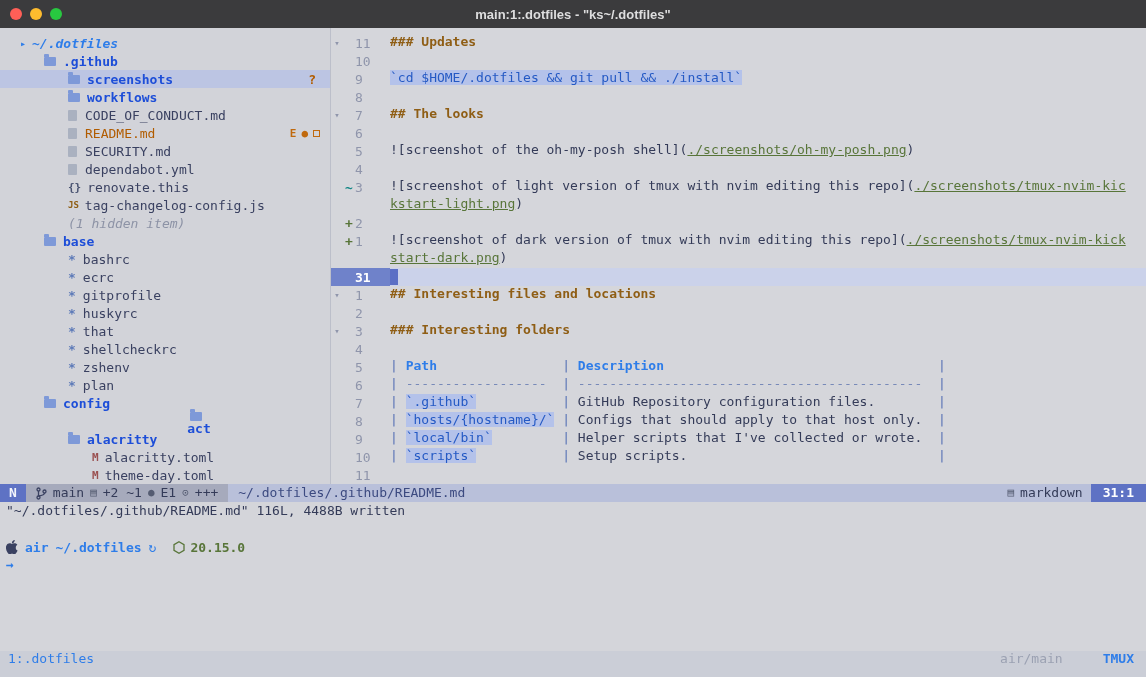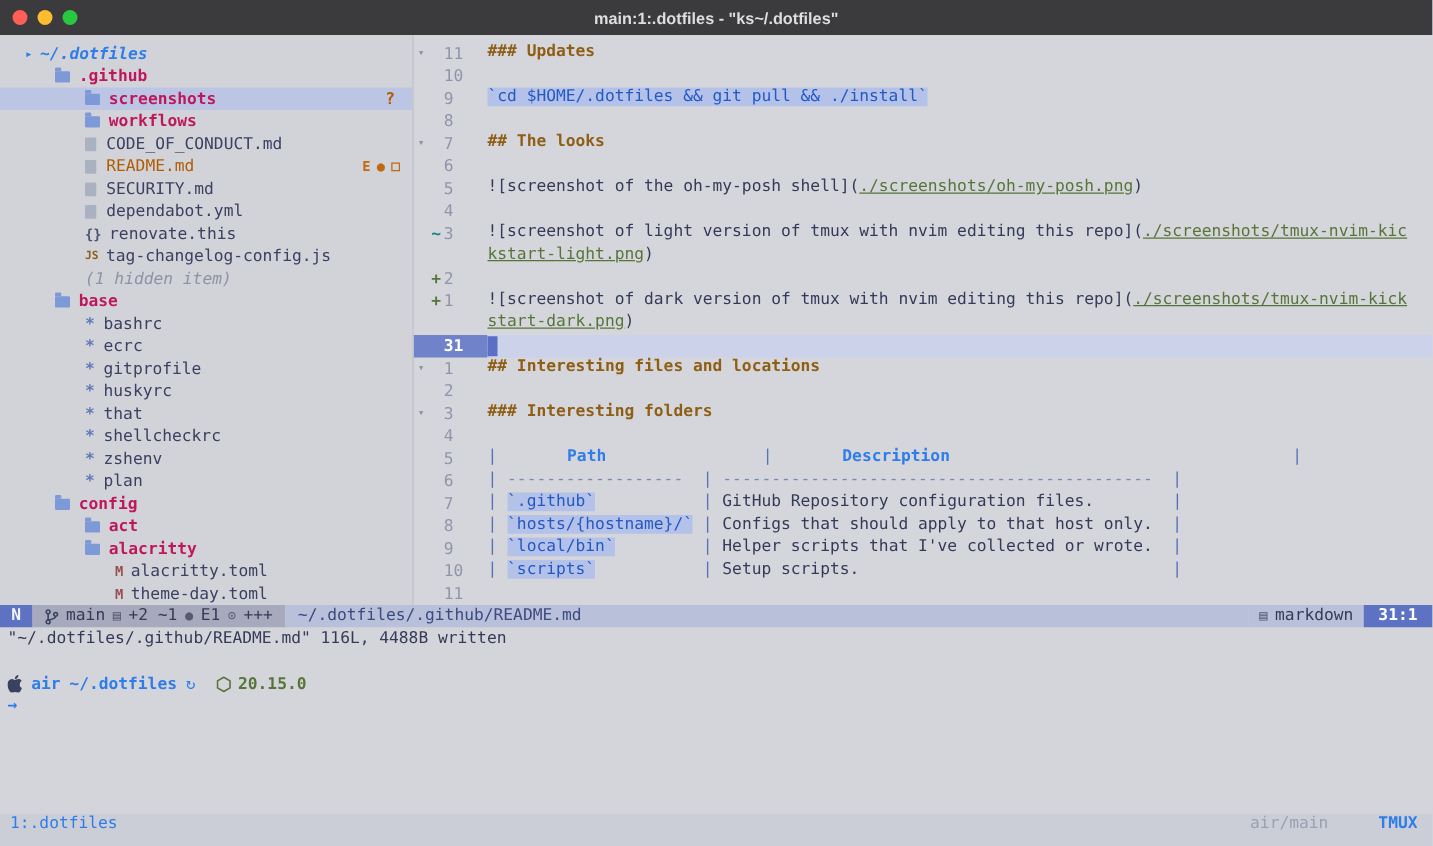--- a/index.html
+++ b/index.html
@@ -30,21 +30,21 @@
   .trow.sel { background:#bcc5e3; }
   .arr { color:#2e7de9; margin-right:6px; font-size:10px; flex:none; }
   .ic-folder { width:12px; height:9px; background:#7e99d8; border-radius:1px; position:relative; margin-right:7px; flex:none; display:inline-block; }
   .ic-folder::before { content:""; position:absolute; top:-3px; left:0; width:5px; height:3px; background:#7e99d8; border-radius:1px 1px 0 0; }
   .ic-file { width:9px; height:11px; background:#aab1c0; border-radius:1px; margin-right:8px; flex:none; display:inline-block; }
   .ic-json { color:#4a5472; font-weight:bold; margin-right:6px; font-size:11px; flex:none; }
   .ic-js { color:#8f5e15; font-weight:bold; margin-right:6px; font-size:9px; flex:none; }
   .ic-sh { color:#5d7ab8; font-weight:bold; margin-right:7px; flex:none; }
   .ic-toml { color:#9a4f4f; font-weight:bold; margin-right:6px; font-size:11px; flex:none; }
   .k-root { color:#2e7de9; font-weight:bold; font-style:italic; }
-  .k-folder { color:#be185d; font-weight:bold; }
+  .k-folder { color:#1d4ed8; font-weight:bold; }
   .k-file,.k-json,.k-js,.k-shell,.k-toml { color:#3a4161; }
   .k-hidden { color:#8d93a6; font-style:italic; }
   .modified { color:#b15c00; }
   .q-badge { margin-left:auto; margin-right:14px; color:#b15c00; font-weight:bold; }
   .badges { margin-left:auto; margin-right:10px; display:flex; align-items:center; gap:5px; color:#c0690e; }
   .badge { font-size:11px; font-weight:bold; }
   .badge.sq { width:7px; height:7px; border:1px solid #c0690e; display:inline-block; }
 
   
   .editor { flex:1; background:#d5d6db; padding-top:6px; overflow:hidden; }
@@ -59,21 +59,21 @@
   .etxt { flex:1; }
   .eline.cur .gut { background:#6f82ca; }
   .eline.cur .gut-num { color:#ffffff; font-weight:bold; }
   .eline.cur .etxt { background:#cbd2ea; }
   .cursor { display:inline-block; width:8px; height:16px; margin-top:1px; background:#5b6fc5; }
   .s-h { color:#8f5e15; font-weight:bold; }
   .s-t { color:#343b58; }
   .s-u { color:#587539; text-decoration:underline; }
   .s-code { color:#2459c4; background:#b4c2ea; }
   .s-p { color:#5772b5; }
-  .s-th { color:#2e7de9; font-weight:bold;margin-left:48px; }
+  .s-th { color:#2e7de9; font-weight:bold; }
   .s-d { color:#7789b8; }
 
   
   .statusrow { height:18px; flex:none; display:flex; }
   .nt-status { width:331px; flex:none; background:#757c94; color:#e8e9ef; padding-left:8px; line-height:18px; }
   .lualine { flex:1; display:flex; align-items:stretch; line-height:18px; }
   .ll-mode { background:#5e72c4; color:#f2f4fb; font-weight:bold; padding:0 9px; }
   .ll-git { background:#a6aabc; color:#343b58; padding:0 10px; display:flex; align-items:center; gap:6px; }
   .ll-git svg { margin-top:1px; }
   .ll-icn { color:#555c72; font-size:11px; }
@@ -130,21 +130,21 @@
         <div class="trow" style="padding-left: 44px;"><span class="ic-folder"></span><span class="tname k-folder">base</span></div>
         <div class="trow" style="padding-left: 68px;"><span class="ic-sh">*</span><span class="tname k-shell">bashrc</span></div>
         <div class="trow" style="padding-left: 68px;"><span class="ic-sh">*</span><span class="tname k-shell">ecrc</span></div>
         <div class="trow" style="padding-left: 68px;"><span class="ic-sh">*</span><span class="tname k-shell">gitprofile</span></div>
         <div class="trow" style="padding-left: 68px;"><span class="ic-sh">*</span><span class="tname k-shell">huskyrc</span></div>
         <div class="trow" style="padding-left: 68px;"><span class="ic-sh">*</span><span class="tname k-shell">that</span></div>
         <div class="trow" style="padding-left: 68px;"><span class="ic-sh">*</span><span class="tname k-shell">shellcheckrc</span></div>
         <div class="trow" style="padding-left: 68px;"><span class="ic-sh">*</span><span class="tname k-shell">zshenv</span></div>
         <div class="trow" style="padding-left: 68px;"><span class="ic-sh">*</span><span class="tname k-shell">plan</span></div>
         <div class="trow" style="padding-left: 44px;"><span class="ic-folder"></span><span class="tname k-folder">config</span></div>
-        <div class="trow" style="padding-left: 68px;"><span class="ic-folder"></span><span class="tname k-folder">act</span></div>
+        <div class="trow" style="padding-left: 68px; flex-direction: column;"><span class="ic-folder"></span><span class="tname k-folder">act</span></div>
         <div class="trow" style="padding-left: 68px;"><span class="ic-folder"></span><span class="tname k-folder">alacritty</span></div>
         <div class="trow" style="padding-left: 92px;"><span class="ic-toml">M</span><span class="tname k-toml">alacritty.toml</span></div>
         <div class="trow" style="padding-left: 92px;"><span class="ic-toml">M</span><span class="tname k-toml">theme-day.toml</span></div>
       </div>
     <div class="editor">
         <div class="eline"><div class="gut"><span class="gut-fold">▾</span><span class="gut-sign"></span><span class="gut-num">11</span><span class="gut-pad"></span></div><div class="etxt"><span class="s-h">### Updates</span></div></div>
         <div class="eline"><div class="gut"><span class="gut-fold"></span><span class="gut-sign"></span><span class="gut-num">10</span><span class="gut-pad"></span></div><div class="etxt"></div></div>
         <div class="eline"><div class="gut"><span class="gut-fold"></span><span class="gut-sign"></span><span class="gut-num">9</span><span class="gut-pad"></span></div><div class="etxt"><span class="s-code">`cd $HOME/.dotfiles &amp;&amp; git pull &amp;&amp; ./install`</span></div></div>
         <div class="eline"><div class="gut"><span class="gut-fold"></span><span class="gut-sign"></span><span class="gut-num">8</span><span class="gut-pad"></span></div><div class="etxt"></div></div>
         <div class="eline"><div class="gut"><span class="gut-fold">▾</span><span class="gut-sign"></span><span class="gut-num">7</span><span class="gut-pad"></span></div><div class="etxt"><span class="s-h">## The looks</span></div></div>

